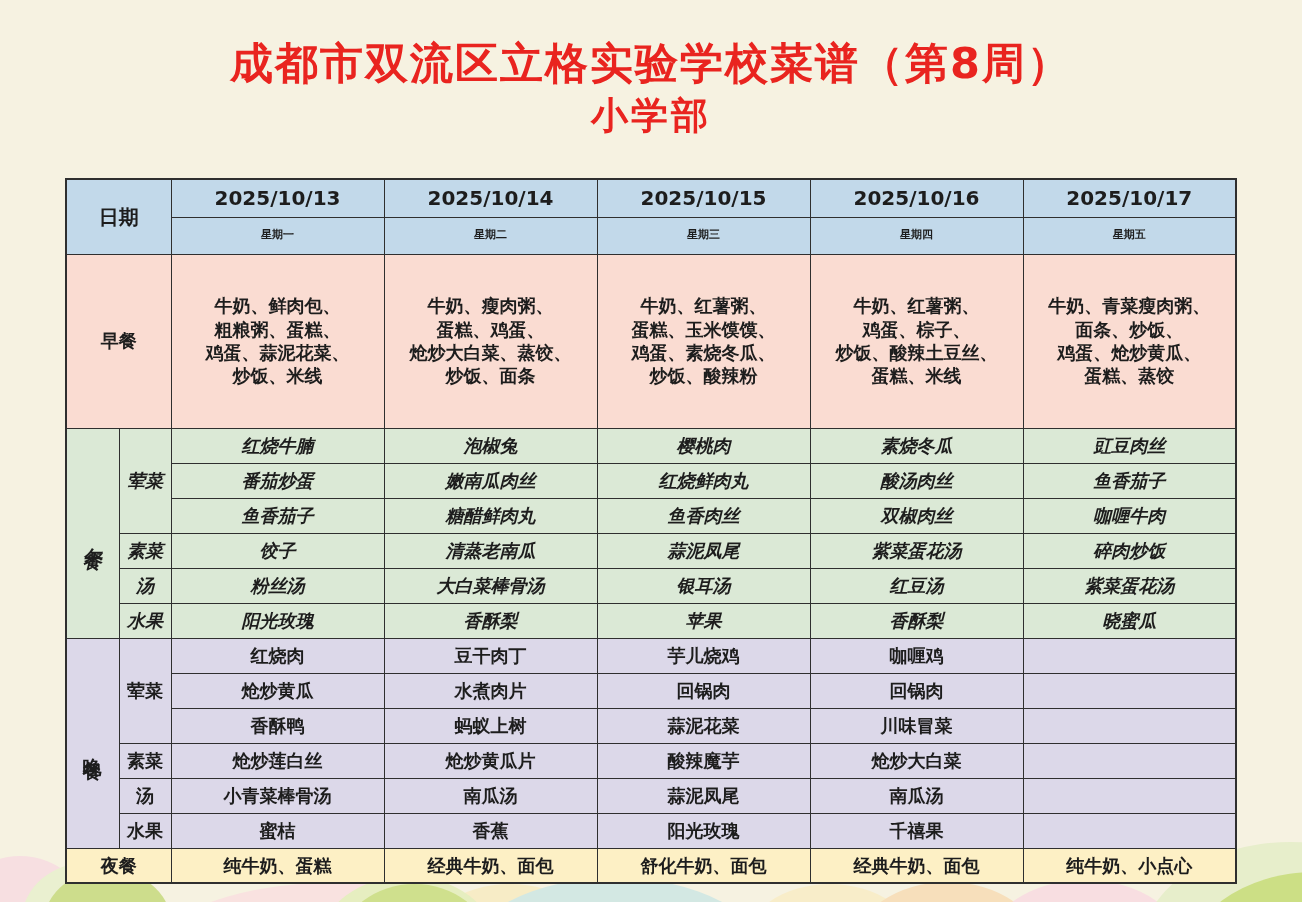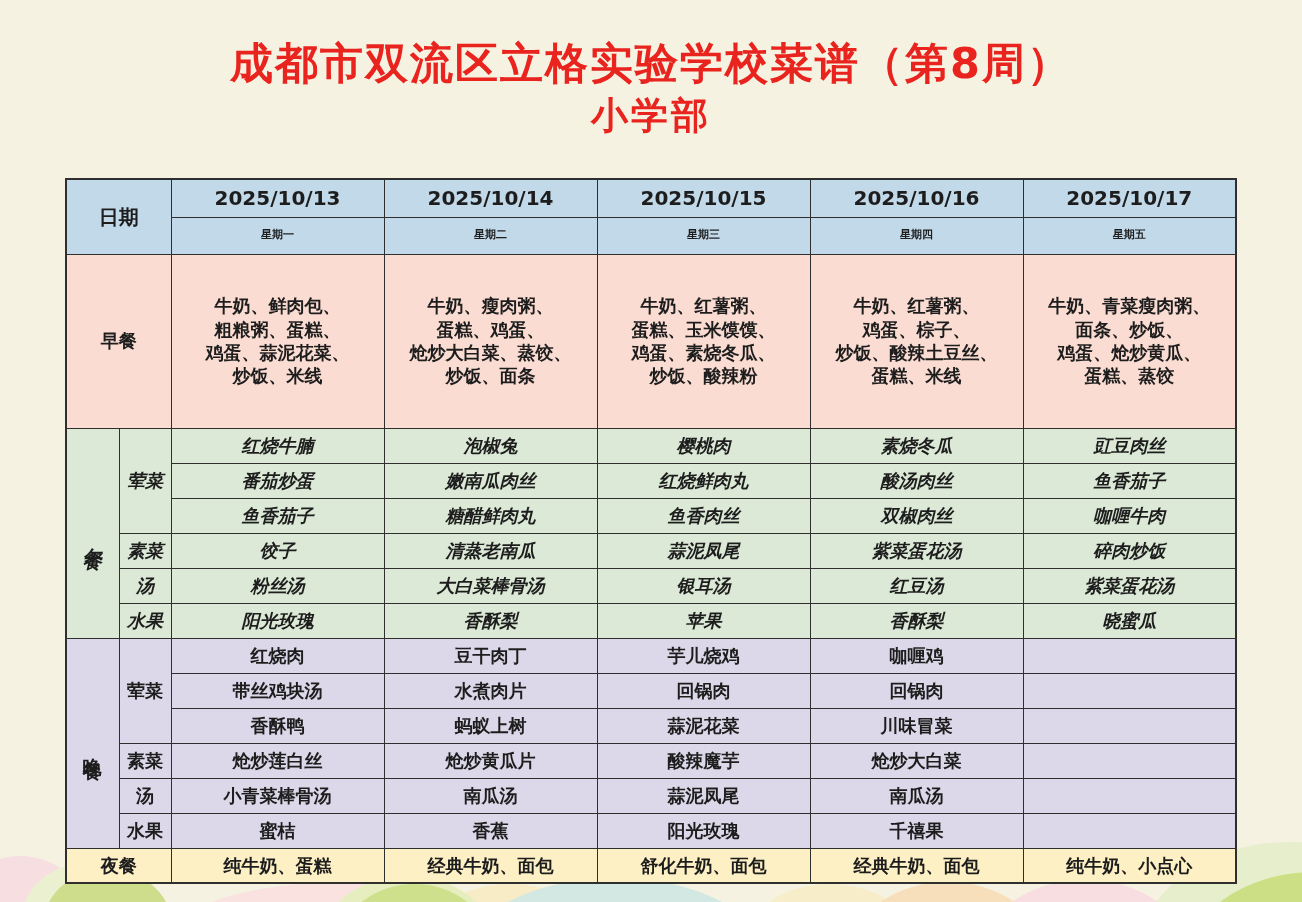--- a/index.html
+++ b/index.html
@@ -206,21 +206,21 @@
     <tr class="r-dish">
       <td class="purple" rowspan="6"><span class="vert">晚餐</span></td>
       <td class="purple" rowspan="3">荤菜</td>
       <td class="purple">红烧肉</td>
       <td class="purple">豆干肉丁</td>
       <td class="purple">芋儿烧鸡</td>
       <td class="purple">咖喱鸡</td>
       <td class="purple"></td>
     </tr>
     <tr class="r-dish">
-      <td class="purple">带丝鸡块汤</td>
+      <td class="purple">炝炒黄瓜</td>
       <td class="purple">水煮肉片</td>
       <td class="purple">回锅肉</td>
       <td class="purple">回锅肉</td>
       <td class="purple"></td>
     </tr>
     <tr class="r-dish">
       <td class="purple">香酥鸭</td>
       <td class="purple">蚂蚁上树</td>
       <td class="purple">蒜泥花菜</td>
       <td class="purple">川味冒菜</td>

